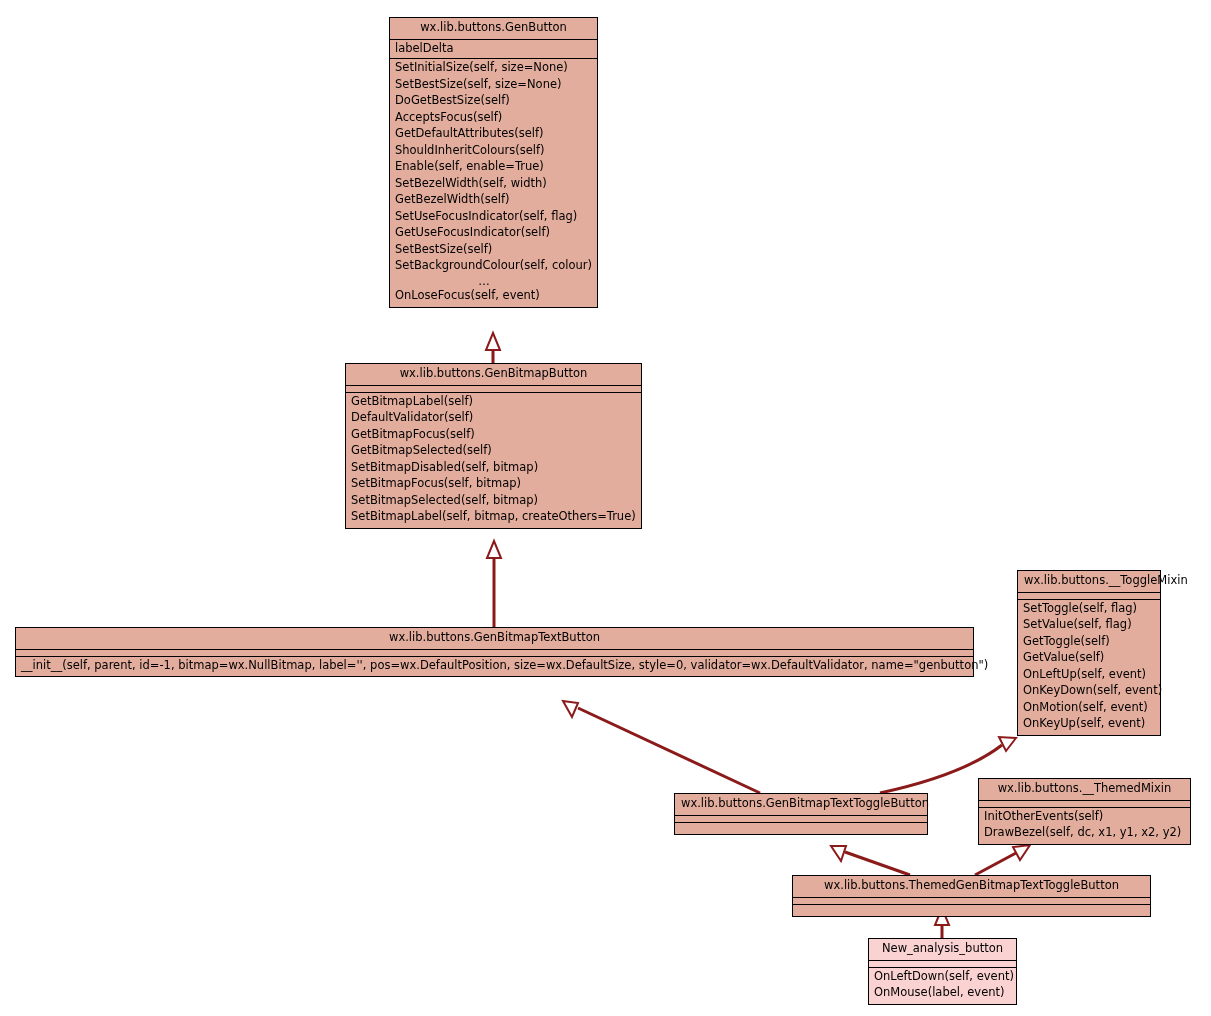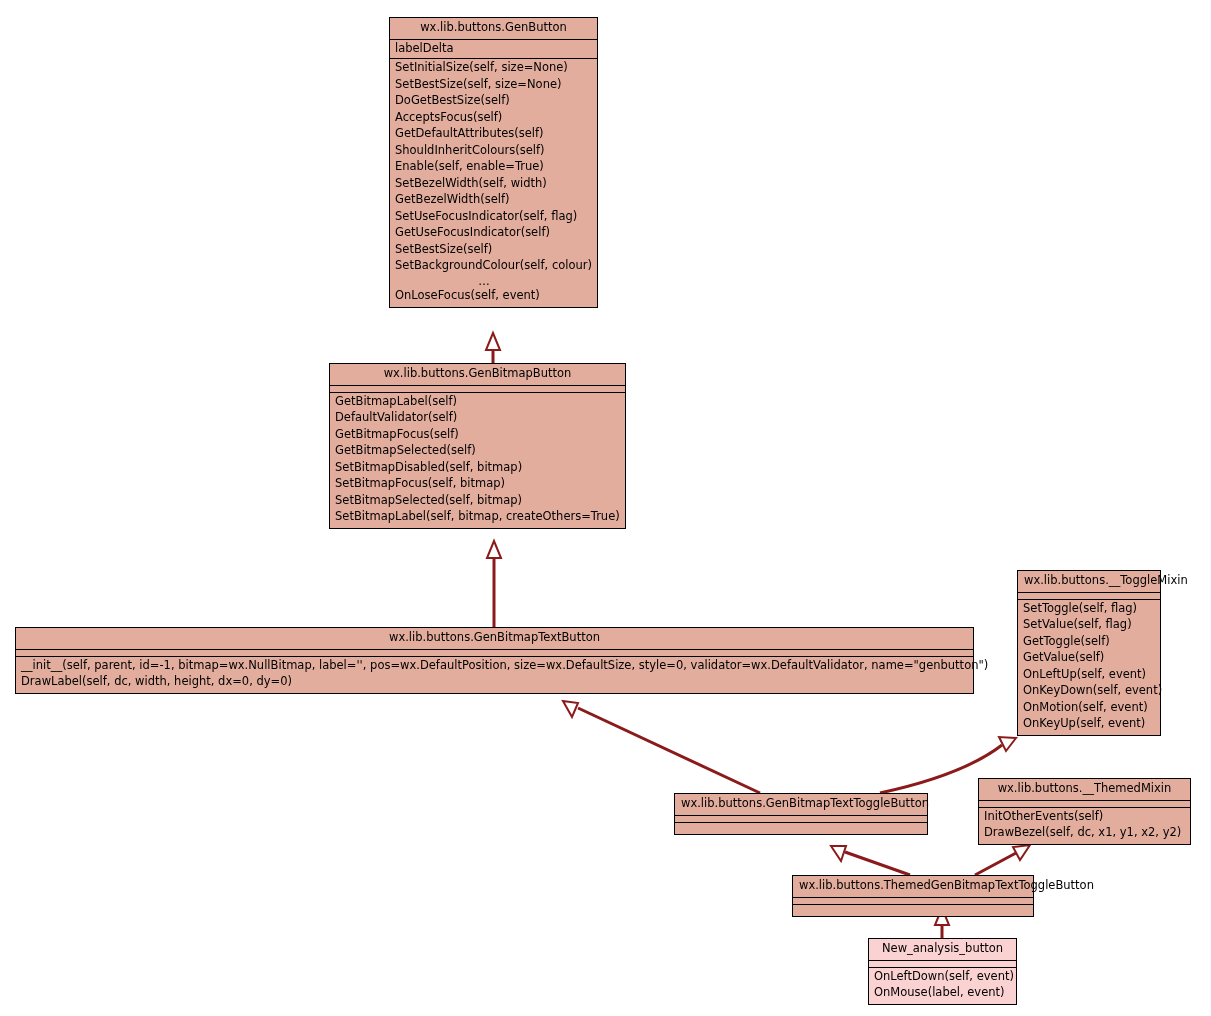--- a/index.html
+++ b/index.html
@@ -67,26 +67,26 @@
     white-space: nowrap;
   }
   .cls-ops .row.dots {
     text-align: center;
     padding-top: 1px;
     padding-bottom: 1px;
     letter-spacing: 1px;
   }
   
   #box-genbutton          { left: 389px;  top: 17px;  width: 209px; }
-  #box-genbitmapbutton    { left: 329px;  top: 363px; width: 297px; }
+  #box-genbitmapbutton    { left: 345px;  top: 363px; width: 297px; }
   #box-genbitmaptextbutton{ left: 15px;   top: 627px; width: 959px; }
   #box-togglemixin        { left: 1017px; top: 570px; width: 144px; }
   #box-themedmixin        { left: 978px;  top: 778px; width: 213px; }
   #box-gbttoggle          { left: 674px;  top: 793px; width: 254px; }
-  #box-themedgbttoggle    { left: 792px;  top: 875px; width: 242px; }
+  #box-themedgbttoggle    { left: 792px;  top: 875px; width: 359px; }
   #box-newanalysis        { left: 868px;  top: 938px; width: 149px; }
 </style>
 </head>
 <body>
 
 <div id="diagram">
 
   <svg class="edges" viewBox="0 0 1211 1016" xmlns="http://www.w3.org/2000/svg">
 
     <g>
@@ -162,21 +162,20 @@
       <div class="row">SetBitmapSelected(self, bitmap)</div>
       <div class="row">SetBitmapLabel(self, bitmap, createOthers=True)</div>
     </div>
   </div>
 
   <div class="uml-class" id="box-genbitmaptextbutton">
     <div class="cls-title">wx.lib.buttons.GenBitmapTextButton</div>
     <div class="cls-attrs empty"></div>
     <div class="cls-ops">
       <div class="row">__init__(self, parent, id=-1, bitmap=wx.NullBitmap, label='', pos=wx.DefaultPosition, size=wx.DefaultSize, style=0, validator=wx.DefaultValidator, name="genbutton")</div>
-      <div class="row">DrawLabel(self, dc, width, height, dx=0, dy=0)</div>
     </div>
   </div>
 
   <div class="uml-class" id="box-togglemixin">
     <div class="cls-title">wx.lib.buttons.__ToggleMixin</div>
     <div class="cls-attrs empty"></div>
     <div class="cls-ops">
       <div class="row">SetToggle(self, flag)</div>
       <div class="row">SetValue(self, flag)</div>
       <div class="row">GetToggle(self)</div>

